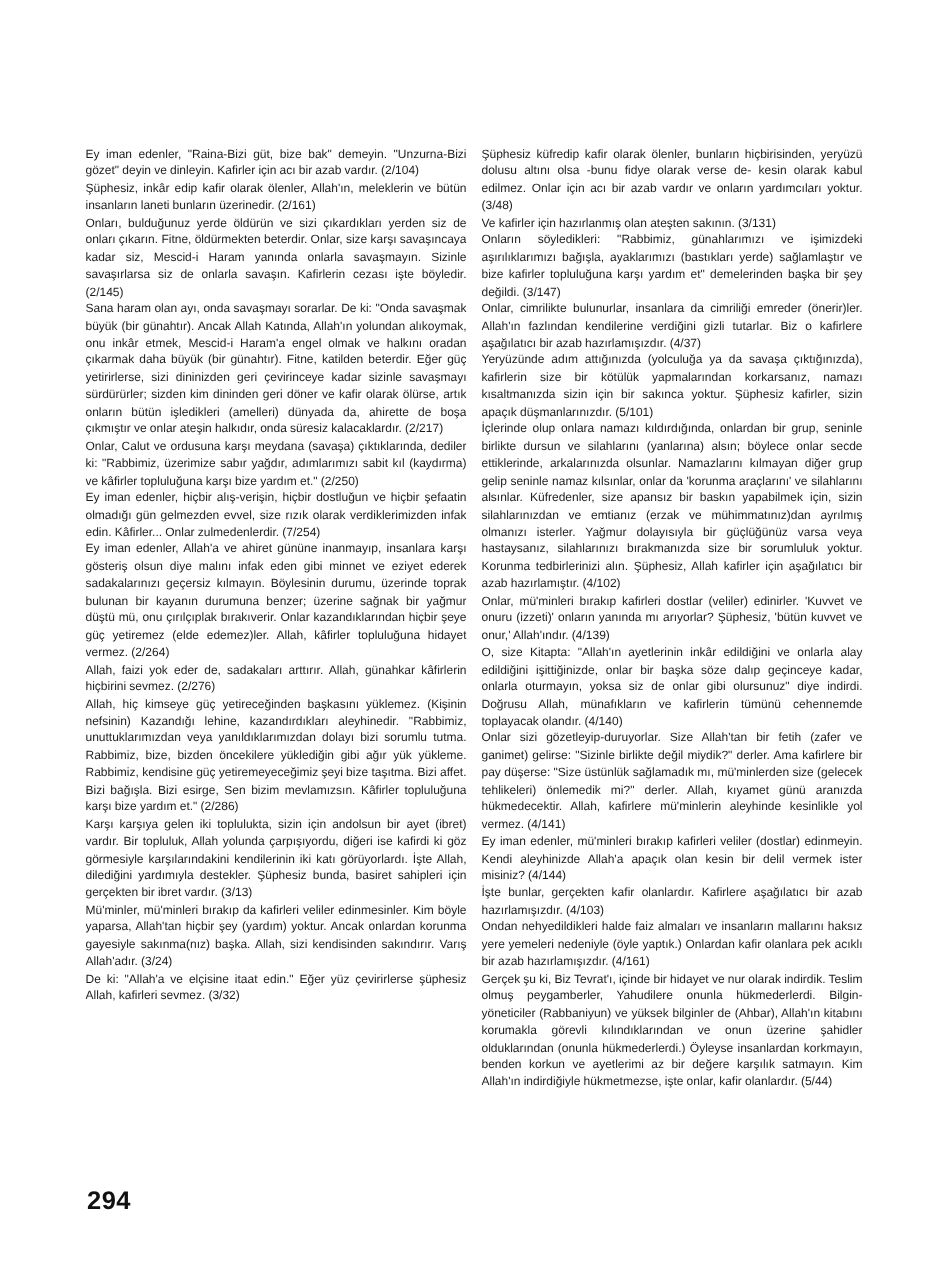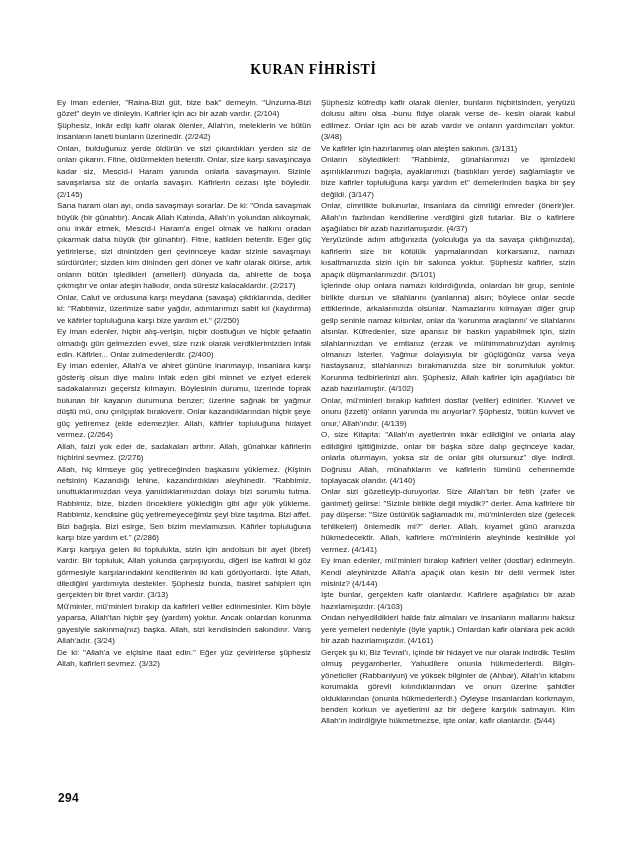--- a/index.html
+++ b/index.html
@@ -50,41 +50,40 @@
     text-justify: inter-word;
     hyphens: auto;
     -webkit-hyphens: auto;
     word-spacing: -0.1px;
     color: #1c1c1c;
   }
   .page-number {
     position: absolute;
     left: 58px;
     top: 791px;
-    font-size: 12px;
+    font-size: 17px;
     font-weight: bold;
     color: #111111;
     letter-spacing: 0.3px;
   }
 </style>
 </head>
 <body>
 
 <div class="page">
 
-  <h1 class="doc-title">KURAN FİHRİSTİ</h1>
 
   <div class="columns">
     <div class="col">
         <p class="para" lang="tr">Ey iman edenler, "Raina-Bizi güt, bize bak" demeyin. "Unzurna-Bizi gözet" deyin ve dinleyin. Kafirler için acı bir azab vardır. (2/104)</p>
-        <p class="para" lang="tr">Şüphesiz, inkâr edip kafir olarak ölenler, Allah'ın, meleklerin ve bütün insanların laneti bunların üzerinedir. (2/242)</p>
+        <p class="para" lang="tr">Şüphesiz, inkâr edip kafir olarak ölenler, Allah'ın, meleklerin ve bütün insanların laneti bunların üzerinedir. (2/161)</p>
         <p class="para" lang="tr">Onları, bulduğunuz yerde öldürün ve sizi çıkardıkları yerden siz de onları çıkarın. Fitne, öldürmekten beterdir. Onlar, size karşı savaşıncaya kadar siz, Mescid-i Haram yanında onlarla savaşmayın. Sizinle savaşırlarsa siz de onlarla savaşın. Kafirlerin cezası işte böyledir. (2/145)</p>
         <p class="para" lang="tr">Sana haram olan ayı, onda savaşmayı sorarlar. De ki: "Onda savaşmak büyük (bir günahtır). Ancak Allah Katında, Allah'ın yolundan alıkoymak, onu inkâr etmek, Mescid-i Haram'a engel olmak ve halkını oradan çıkarmak daha büyük (bir günahtır). Fitne, katilden beterdir. Eğer güç yetirirlerse, sizi dininizden geri çevirinceye kadar sizinle savaşmayı sürdürürler; sizden kim dininden geri döner ve kafir olarak ölürse, artık onların bütün işledikleri (amelleri) dünyada da, ahirette de boşa çıkmıştır ve onlar ateşin halkıdır, onda süresiz kalacaklardır. (2/217)</p>
         <p class="para" lang="tr">Onlar, Calut ve ordusuna karşı meydana (savaşa) çıktıklarında, dediler ki: "Rabbimiz, üzerimize sabır yağdır, adımlarımızı sabit kıl (kaydırma) ve kâfirler topluluğuna karşı bize yardım et." (2/250)</p>
-        <p class="para" lang="tr">Ey iman edenler, hiçbir alış-verişin, hiçbir dostluğun ve hiçbir şefaatin olmadığı gün gelmezden evvel, size rızık olarak verdiklerimizden infak edin. Kâfirler... Onlar zulmedenlerdir. (2/400)</p>
+        <p class="para" lang="tr">Ey iman edenler, hiçbir alış-verişin, hiçbir dostluğun ve hiçbir şefaatin olmadığı gün gelmezden evvel, size rızık olarak verdiklerimizden infak edin. Kâfirler... Onlar zulmedenlerdir. (7/254)</p>
         <p class="para" lang="tr">Ey iman edenler, Allah'a ve ahiret gününe inanmayıp, insanlara karşı gösteriş olsun diye malını infak eden gibi minnet ve eziyet ederek sadakalarınızı geçersiz kılmayın. Böylesinin durumu, üzerinde toprak bulunan bir kayanın durumuna benzer; üzerine sağnak bir yağmur düştü mü, onu çırılçıplak bırakıverir. Onlar kazandıklarından hiçbir şeye güç yetiremez (elde edemez)ler. Allah, kâfirler topluluğuna hidayet vermez. (2/264)</p>
         <p class="para" lang="tr">Allah, faizi yok eder de, sadakaları arttırır. Allah, günahkar kâfirlerin hiçbirini sevmez. (2/276)</p>
         <p class="para" lang="tr">Allah, hiç kimseye güç yetireceğinden başkasını yüklemez. (Kişinin nefsinin) Kazandığı lehine, kazandırdıkları aleyhinedir. "Rabbimiz, unuttuklarımızdan veya yanıldıklarımızdan dolayı bizi sorumlu tutma. Rabbimiz, bize, bizden öncekilere yüklediğin gibi ağır yük yükleme. Rabbimiz, kendisine güç yetiremeyeceğimiz şeyi bize taşıtma. Bizi affet. Bizi bağışla. Bizi esirge, Sen bizim mevlamızsın. Kâfirler topluluğuna karşı bize yardım et." (2/286)</p>
         <p class="para" lang="tr">Karşı karşıya gelen iki toplulukta, sizin için andolsun bir ayet (ibret) vardır. Bir topluluk, Allah yolunda çarpışıyordu, diğeri ise kafirdi ki göz görmesiyle karşılarındakini kendilerinin iki katı görüyorlardı. İşte Allah, dilediğini yardımıyla destekler. Şüphesiz bunda, basiret sahipleri için gerçekten bir ibret vardır. (3/13)</p>
         <p class="para" lang="tr">Mü'minler, mü'minleri bırakıp da kafirleri veliler edinmesinler. Kim böyle yaparsa, Allah'tan hiçbir şey (yardım) yoktur. Ancak onlardan korunma gayesiyle sakınma(nız) başka. Allah, sizi kendisinden sakındırır. Varış Allah'adır. (3/24)</p>
         <p class="para" lang="tr">De ki: "Allah'a ve elçisine itaat edin." Eğer yüz çevirirlerse şüphesiz Allah, kafirleri sevmez. (3/32)</p>
       </div>
     <div class="col">
         <p class="para" lang="tr">Şüphesiz küfredip kafir olarak ölenler, bunların hiçbirisinden, yeryüzü dolusu altını olsa -bunu fidye olarak verse de- kesin olarak kabul edilmez. Onlar için acı bir azab vardır ve onların yardımcıları yoktur. (3/48)</p>
         <p class="para" lang="tr">Ve kafirler için hazırlanmış olan ateşten sakının. (3/131)</p>

